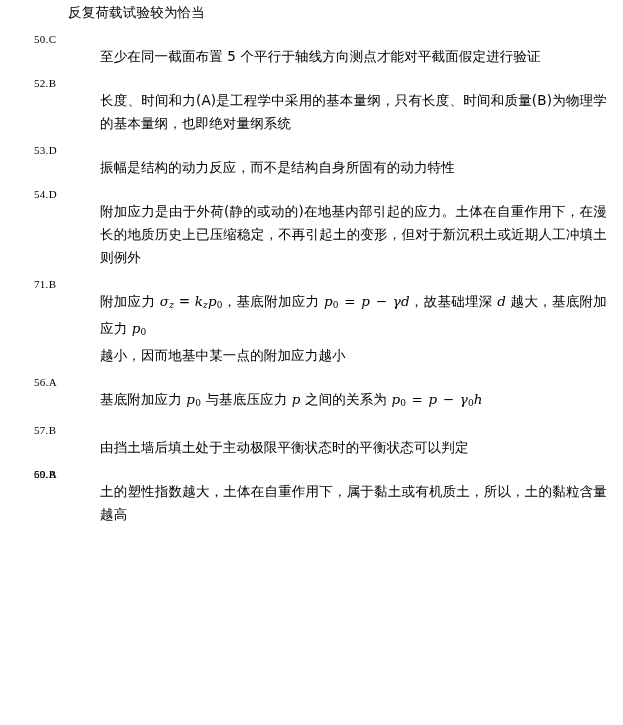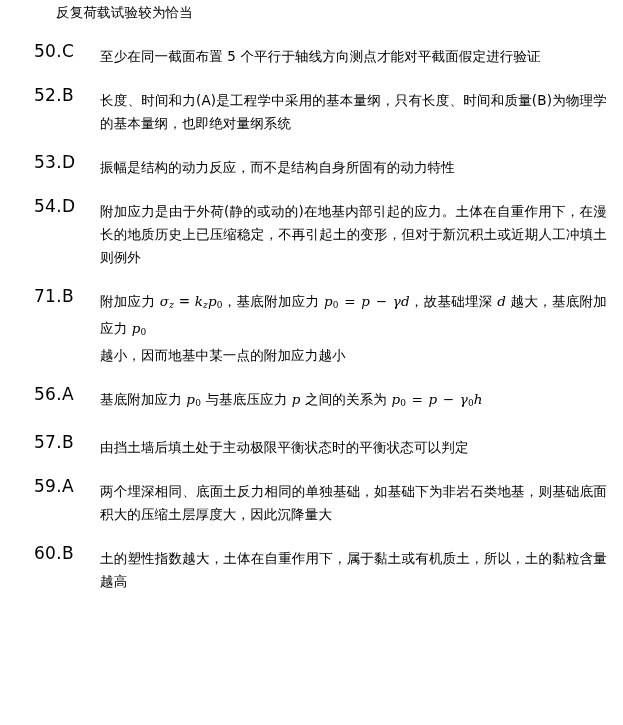--- a/index.html
+++ b/index.html
@@ -15,45 +15,46 @@
     overflow: hidden;
   }
   .page {
     position: relative;
     width: 623px;
     height: 725px;
     padding: 0;
   }
   .lead-line {
     position: absolute;
-    left: 56px;
+    left: 68px;
     top: 2px;
     font-size: 13.5px;
     line-height: 20px;
     letter-spacing: 0.2px;
     white-space: nowrap;
   }
   .entries {
     position: absolute;
     left: 0;
     top: 26px;
     width: 623px;
   }
   .entry {
     position: relative;
     margin-bottom: 2px;
   }
   .entry-num {
     position: absolute;
     left: 34px;
-    top: 16px;
-    font-size: 17px;
+    top: 4px;
+    font-size: 11px;
     line-height: 19px;
     letter-spacing: 0.3px;
     white-space: nowrap;
+    font-family: Liberation Serif, serif;
   }
   .entry-body {
     margin-left: 100px;
     margin-right: 16px;
     padding-top: 19px;
     font-size: 13.5px;
     line-height: 23px;
     letter-spacing: 0.15px;
     text-align: justify;
     text-justify: inter-ideograph;
@@ -109,21 +110,20 @@
       <div class="entry">
         <div class="entry-num">56.A</div>
         <div class="entry-body">基底附加应力 <i class="v">p</i><sub class="nn">0</sub> 与基底压应力 <i class="v">p</i> 之间的关系为 <i class="v">p</i><sub class="nn">0</sub> <span class="op">=</span> <i class="v">p</i> <span class="op">−</span> <i class="v">γ</i><sub class="nn">0</sub><i class="v">h</i></div>
       </div>
       <div class="entry">
         <div class="entry-num">57.B</div>
         <div class="entry-body">由挡土墙后填土处于主动极限平衡状态时的平衡状态可以判定</div>
       </div>
       <div class="entry">
         <div class="entry-num">59.A</div>
-        <div class="entry-body">两个埋深相同、底面土反力相同的单独基础，如基础下为非岩石类地基，则基础底面积大的压缩土层厚度大，因此沉降量大</div>
       </div>
       <div class="entry">
         <div class="entry-num">60.B</div>
         <div class="entry-body">土的塑性指数越大，土体在自重作用下，属于黏土或有机质土，所以，土的黏粒含量越高</div>
       </div>
     </div>
 
 </div>
 
 </body></html>

